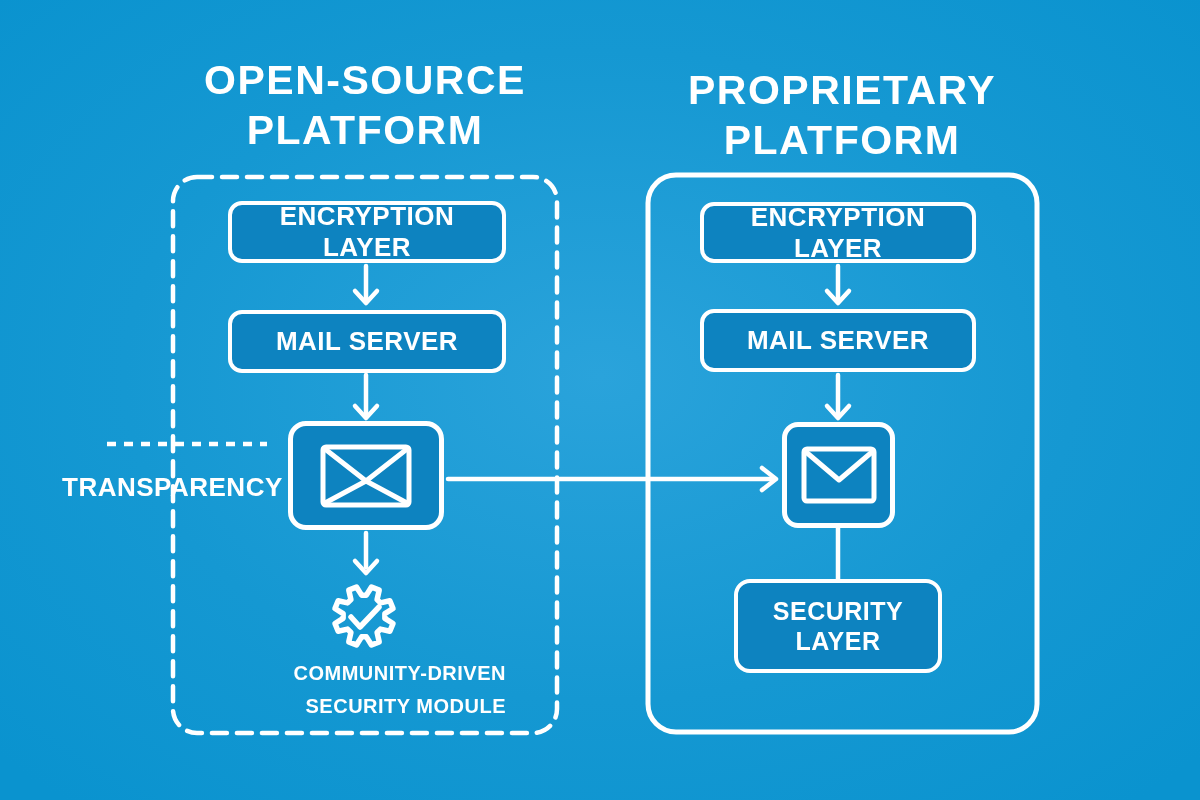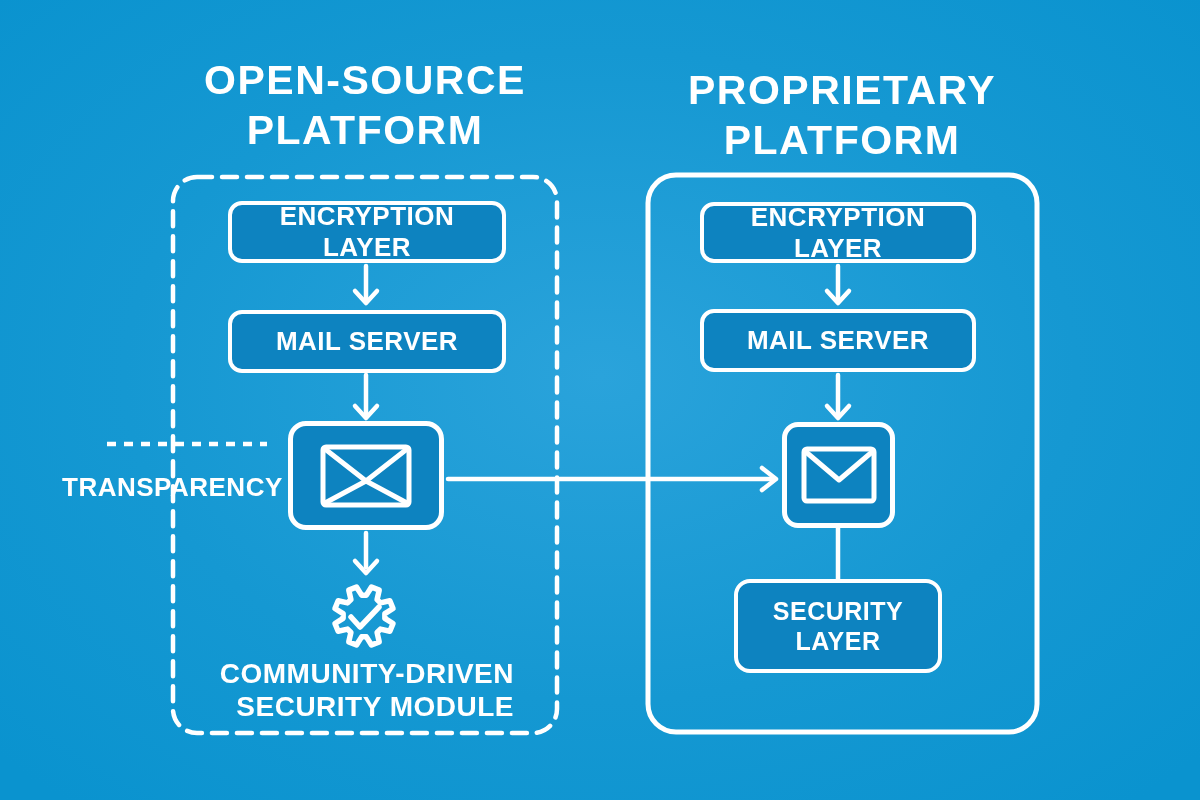--- a/index.html
+++ b/index.html
@@ -48,21 +48,21 @@
     border:5px solid var(--line);border-radius:18px;
   }
   .envbox-l{left:288px;top:421px;width:156px;height:109px;}
   .envbox-r{left:782px;top:422px;width:113px;height:106px;border-radius:16px;}
 
   .gearwrap{position:absolute;left:322px;top:574px;width:84px;height:84px;}
 
   .caption{
     position:absolute;color:var(--text);font-weight:bold;text-align:right;
   }
-  .caption-community{left:214px;top:657px;width:300px;font-size:28px;line-height:33px;letter-spacing:0.5px;}
+  .caption-community{left:206px;top:657px;width:300px;font-size:20px;line-height:33px;letter-spacing:0.5px;}
   .caption-community span{display:block;}
   .caption-transparency{left:62px;top:472px;width:200px;font-size:26px;letter-spacing:0.5px;}
 
   .stroke{stroke:var(--line);fill:none;}
 </style>
 </head>
 <body>
 
 <div class="canvas">
 

